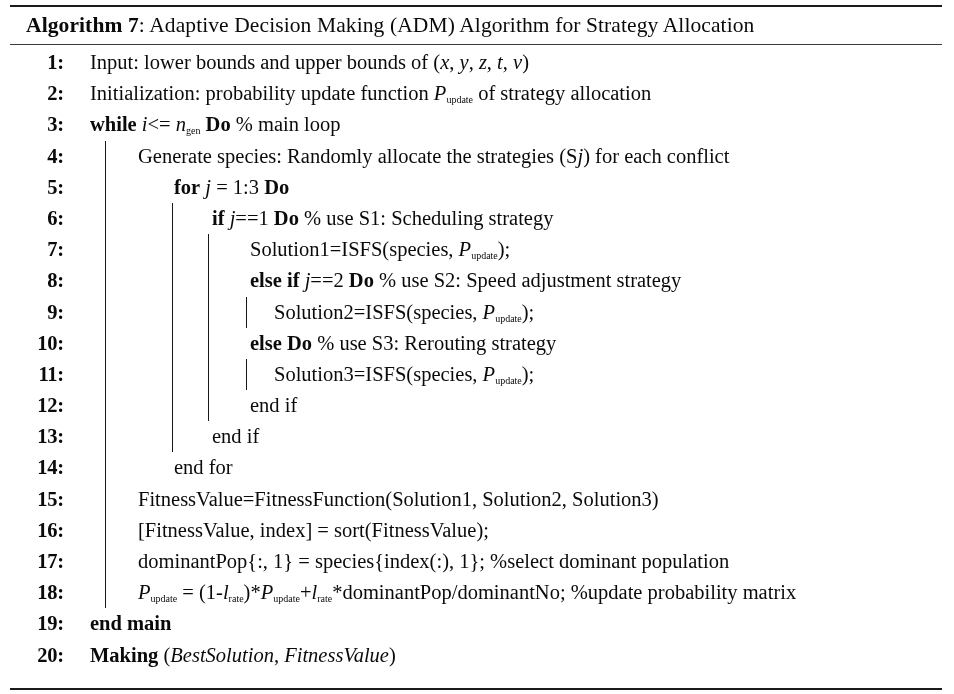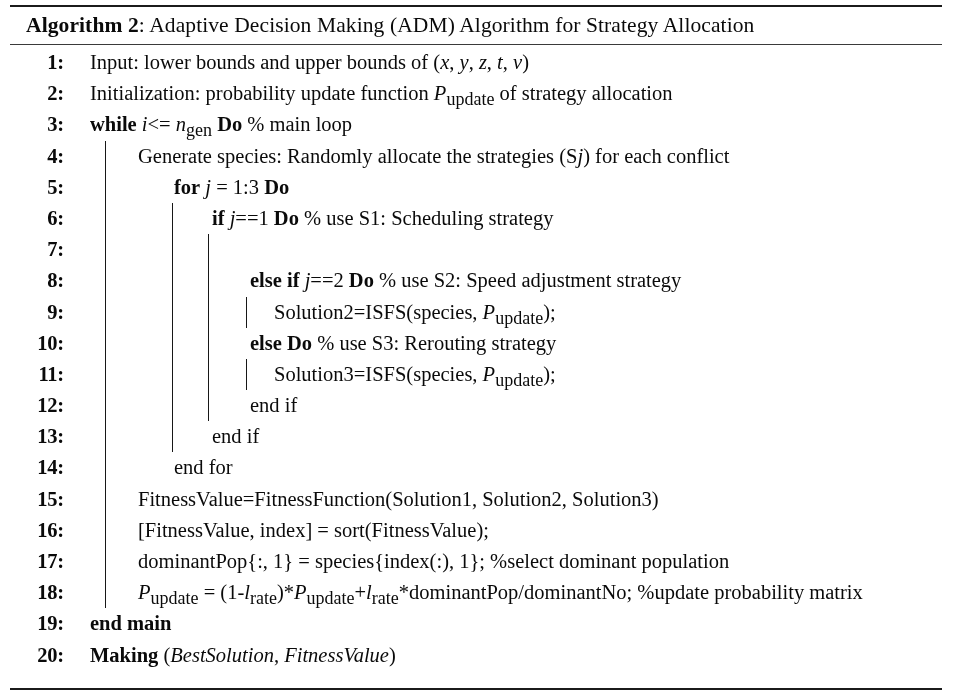--- a/index.html
+++ b/index.html
@@ -96,35 +96,35 @@
   }
   .g1 { left: 39px; }
   .g2 { left: 106px; }
   .g3 { left: 142px; }
   .g4 { left: 180px; }
 
   
   i.v { font-style: italic; }
   b.kw { font-weight: bold; text-align: center; }
   .sub {
-    font-size: 18px;
+    font-size: 10px;
     vertical-align: -0.28em;
     font-style: normal;
     letter-spacing: 0;
   }
 </style>
 </head>
 <body>
 
 <div class="algo-box">
 
   <div class="rule-top"></div>
 
   <div class="algo-header">
-    <span class="algo-title-strong">Algorithm 2</span><span>: </span><span>Adaptive Decision Making (ADM) Algorithm for Strategy Allocation</span>
+    <span class="algo-title-strong">Algorithm 7</span><span>: </span><span>Adaptive Decision Making (ADM) Algorithm for Strategy Allocation</span>
   </div>
 
   <div class="rule-mid"></div>
 
   <div class="algo-body">
 
     <div class="algo-line">
       <div class="line-no">1:</div>
       <div class="line-body">
         <span class="line-text ind-0">Input: lower bounds and upper bounds of (<i class="v">x</i>, <i class="v">y</i>, <i class="v">z</i>, <i class="v">t</i>, <i class="v">v</i>)</span>
@@ -169,20 +169,21 @@
         <span class="line-text ind-3"><b class="kw">if</b> <i class="v">j</i>==1 <b class="kw">Do</b> % use S1: Scheduling strategy</span>
       </div>
     </div>
 
     <div class="algo-line">
       <div class="line-no">7:</div>
       <div class="line-body">
         <span class="guide g1"></span>
         <span class="guide g2"></span>
         <span class="guide g3"></span>
+        <span class="line-text ind-4">Solution1=ISFS(species, <i class="v">P</i><span class="sub">update</span>);</span>
       </div>
     </div>
 
     <div class="algo-line">
       <div class="line-no">8:</div>
       <div class="line-body">
         <span class="guide g1"></span>
         <span class="guide g2"></span>
         <span class="guide g3"></span>
         <span class="line-text ind-4"><b class="kw">else if</b> <i class="v">j</i>==2 <b class="kw">Do</b> % use S2: Speed adjustment strategy</span>

